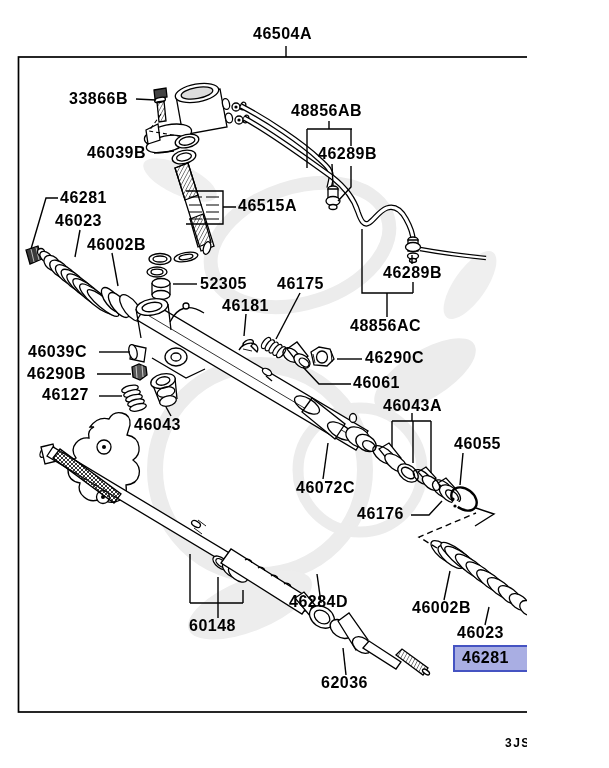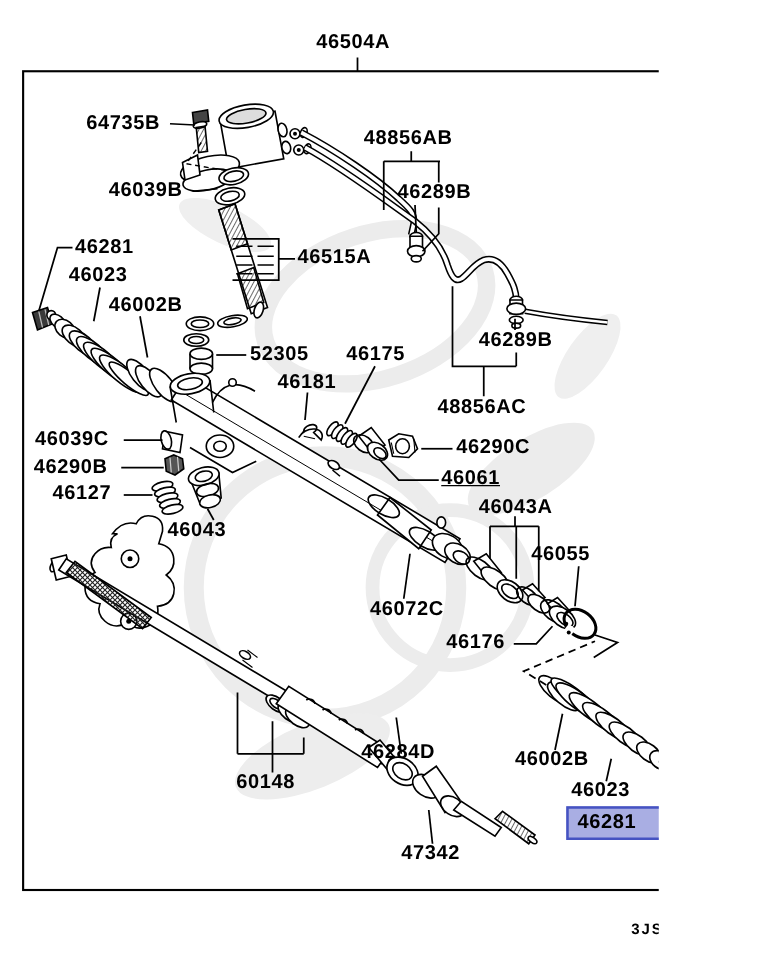--- a/index.html
+++ b/index.html
@@ -325,46 +325,46 @@
       <path d="M444,600 L450,571"></path>
       <path d="M485,625 L489,607"></path>
       <path d="M503,661 L516,661 M531,655 L547,620"></path>
       <path d="M346,675 L343,648"></path>
     </g>
   </g>
 </svg>
 
 <div id="labels">
       <div class="part-label" style="left: 253px; top: 26px;">46504A</div>
-      <div class="part-label" style="left: 69px; top: 91px;">64735B</div>
+      <div class="part-label" style="left: 69px; top: 91px;">33866B</div>
       <div class="part-label" style="left: 291px; top: 103px;">48856AB</div>
       <div class="part-label" style="left: 318px; top: 146px;">46289B</div>
       <div class="part-label" style="left: 87px; top: 145px;">46039B</div>
       <div class="part-label" style="left: 60px; top: 190px;">46281</div>
       <div class="part-label" style="left: 238px; top: 198px;">46515A</div>
       <div class="part-label" style="left: 55px; top: 213px;">46023</div>
       <div class="part-label" style="left: 87px; top: 237px;">46002B</div>
       <div class="part-label" style="left: 200px; top: 276px;">52305</div>
       <div class="part-label" style="left: 277px; top: 276px;">46175</div>
       <div class="part-label" style="left: 383px; top: 265px;">46289B</div>
       <div class="part-label" style="left: 222px; top: 298px;">46181</div>
       <div class="part-label" style="left: 350px; top: 318px;">48856AC</div>
       <div class="part-label" style="left: 28px; top: 344px;">46039C</div>
       <div class="part-label" style="left: 365px; top: 350px;">46290C</div>
       <div class="part-label" style="left: 27px; top: 366px;">46290B</div>
-      <div class="part-label" style="left: 353px; top: 375px; text-decoration: underline;">46061</div>
+      <div class="part-label" style="left: 353px; top: 375px;">46061</div>
       <div class="part-label" style="left: 42px; top: 387px;">46127</div>
       <div class="part-label" style="left: 383px; top: 398px;">46043A</div>
       <div class="part-label" style="left: 134px; top: 417px;">46043</div>
-      <div class="part-label" style="left: 425px; top: 436px;">46055</div>
+      <div class="part-label" style="left: 454px; top: 436px;">46055</div>
       <div class="part-label" style="left: 296px; top: 480px;">46072C</div>
       <div class="part-label" style="left: 357px; top: 506px;">46176</div>
       <div class="part-label" style="left: 289px; top: 558px; margin-top: 36px;">46284D</div>
       <div class="part-label" style="left: 412px; top: 600px;">46002B</div>
       <div class="part-label" style="left: 189px; top: 618px;">60148</div>
       <div class="part-label" style="left: 457px; top: 625px;">46023</div>
       <div class="part-label highlighted" style="left: 453px; top: 645px;">46281</div>
-      <div class="part-label" style="left: 321px; top: 675px;">47342</div>
+      <div class="part-label" style="left: 321px; top: 675px;">62036</div>
     </div>
 
 <div class="drawing-code" style="left:505px;top:737px;">3JS3D51</div>
 
 </div>
 
 </body></html>

